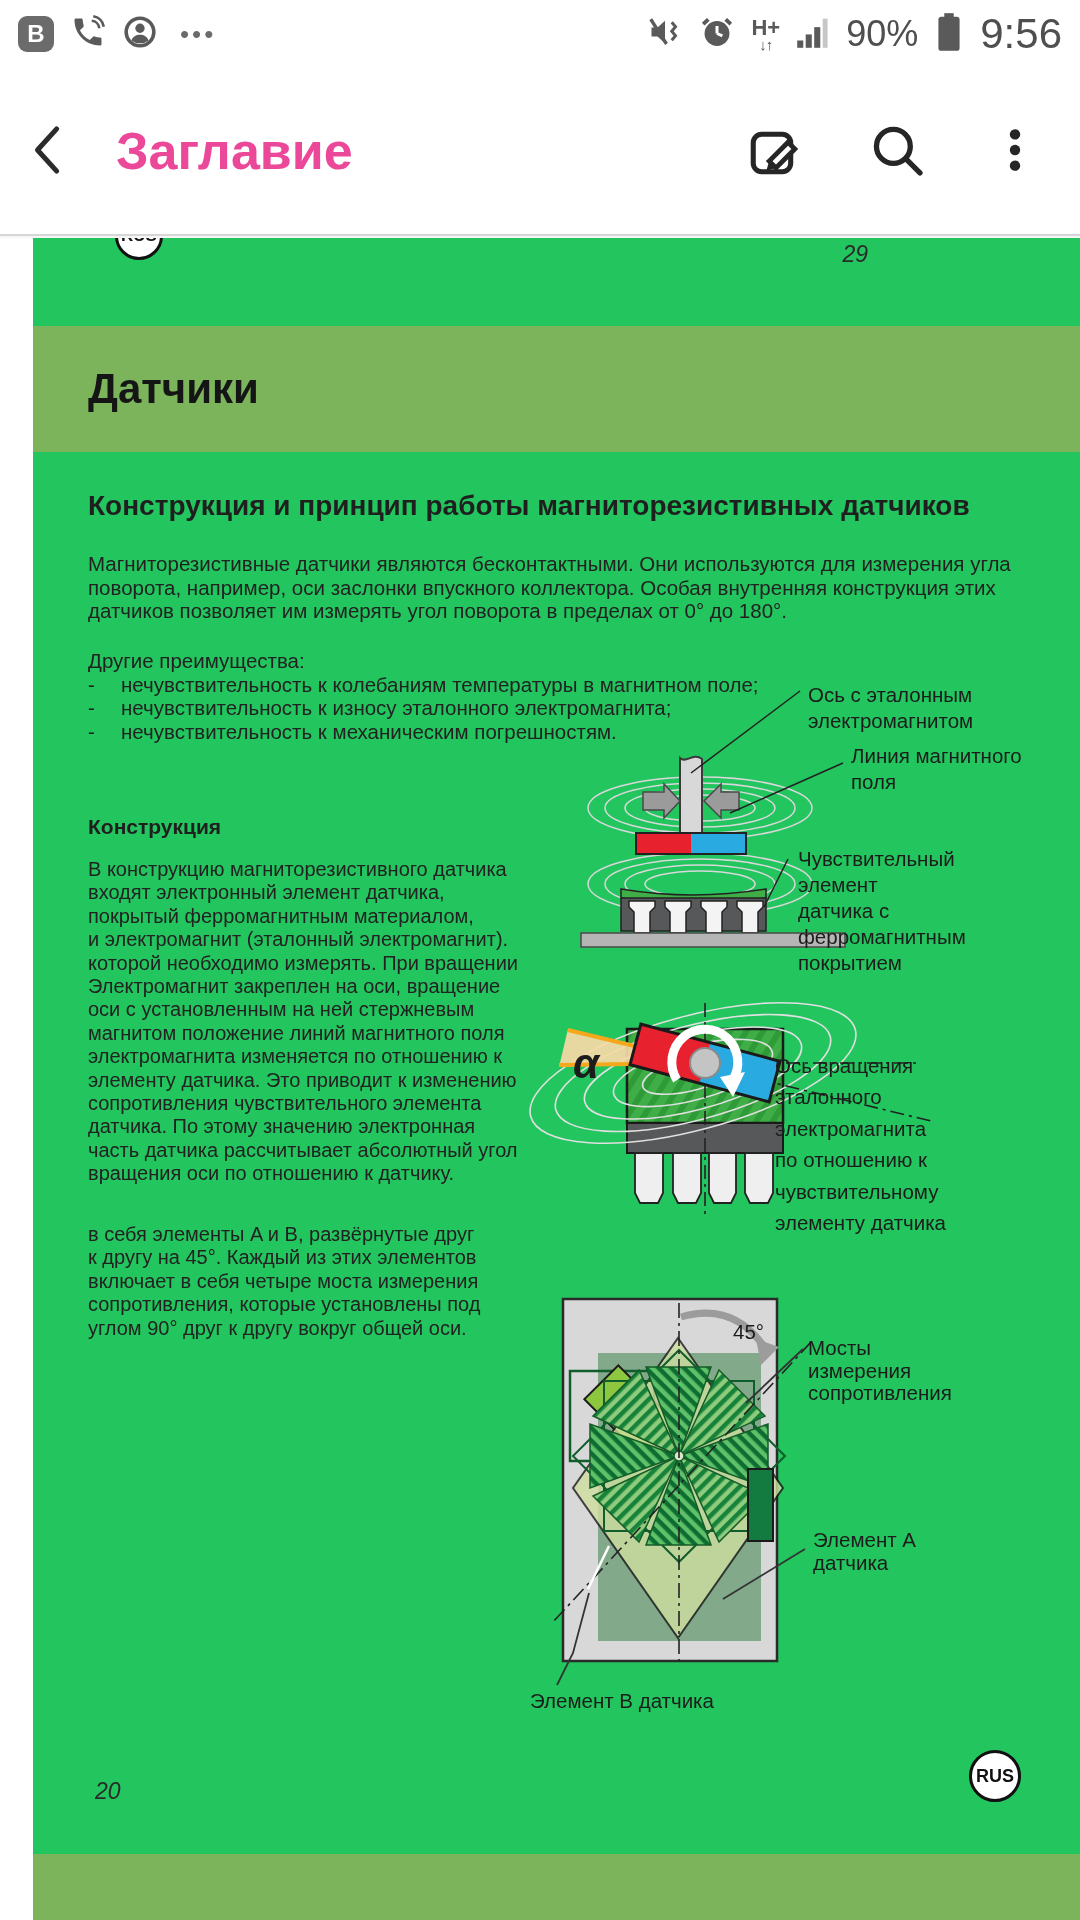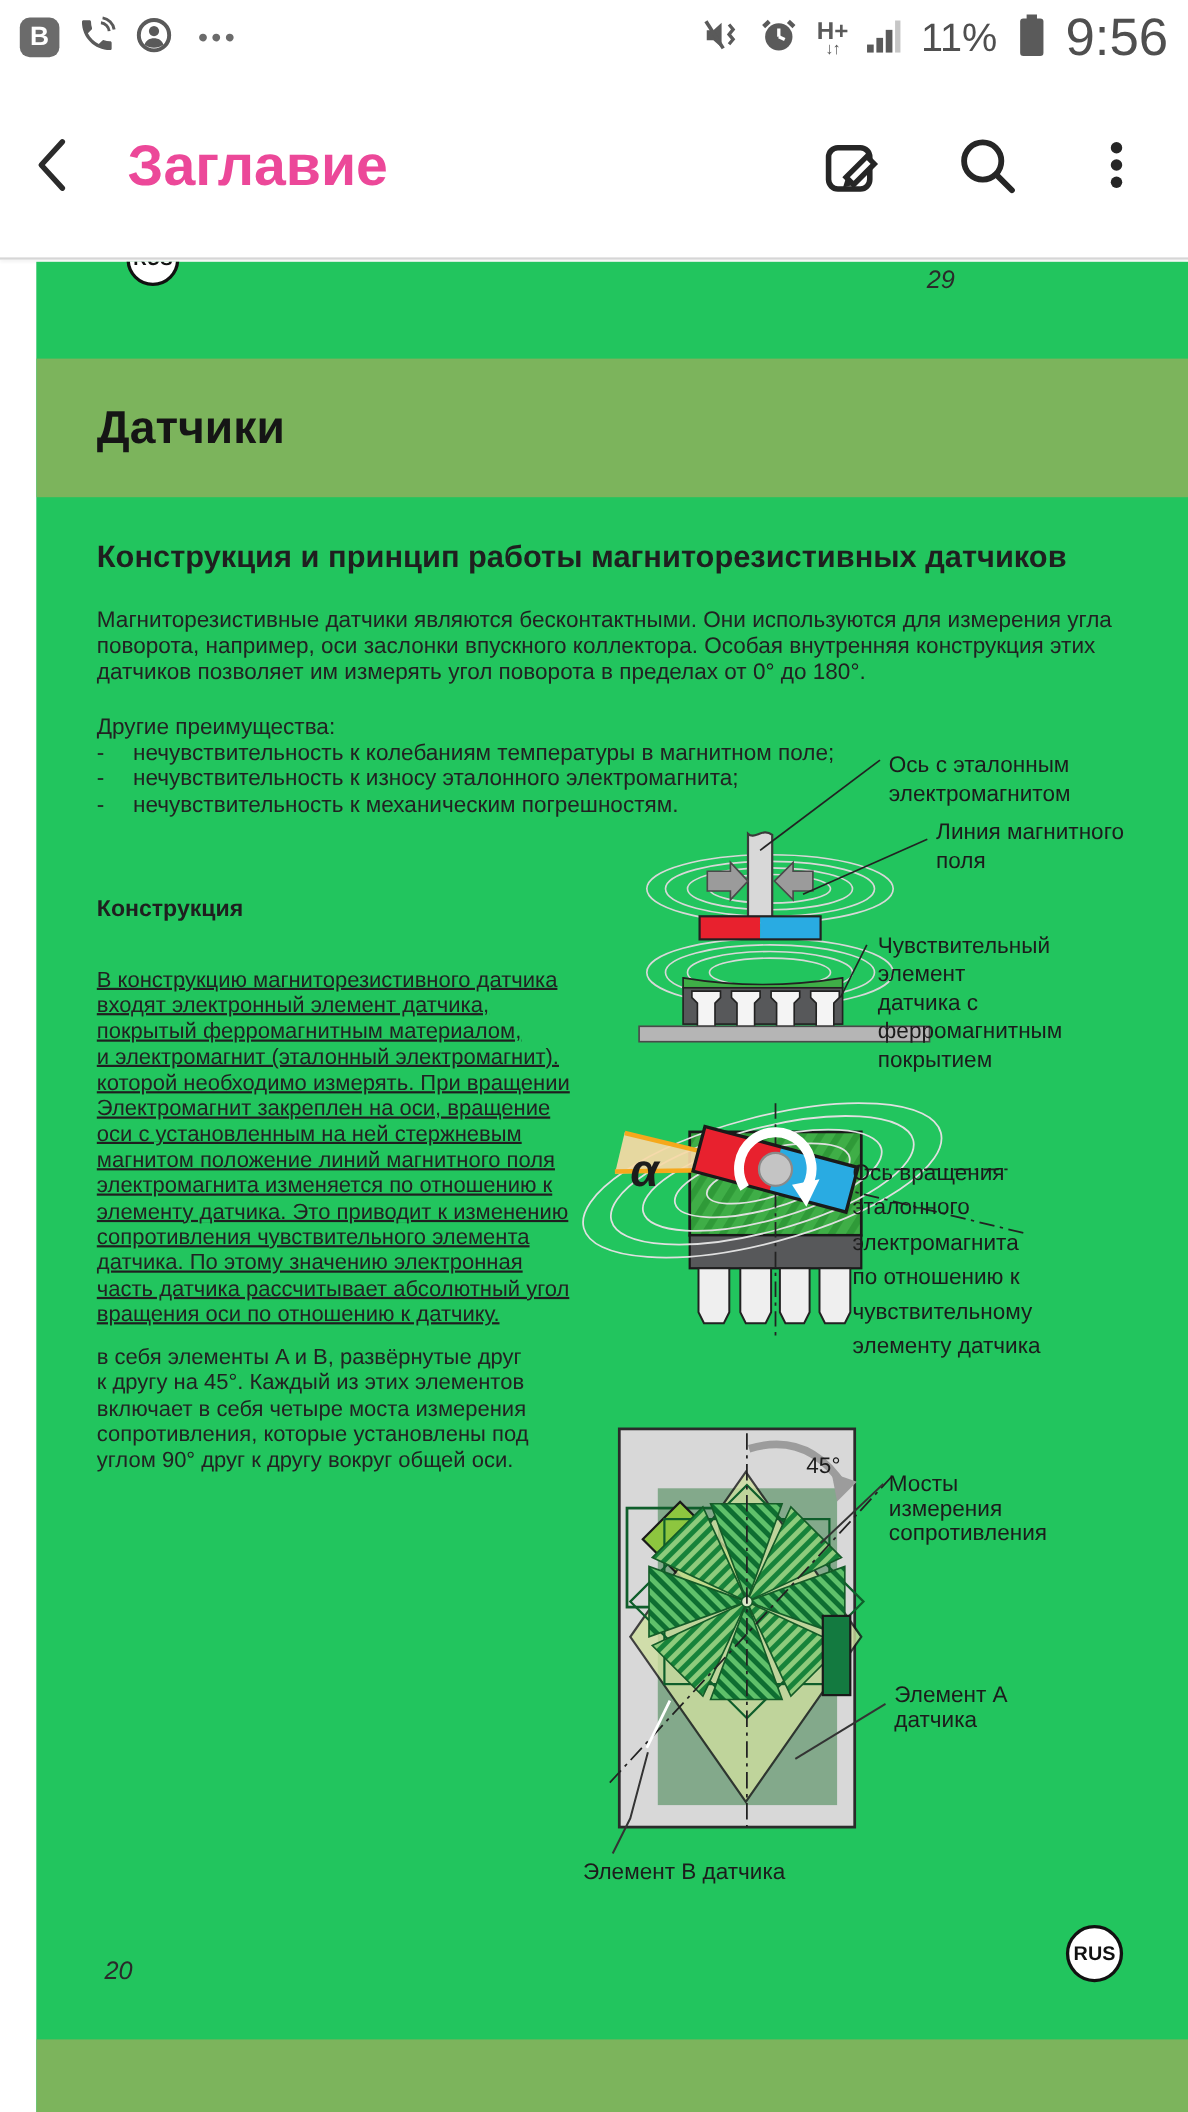--- a/index.html
+++ b/index.html
@@ -9,21 +9,21 @@
   .status-bar{position:absolute;top:0;left:0;width:1080px;height:68px;background:#fff;
               display:flex;align-items:center;justify-content:space-between;padding:0 18px;box-sizing:border-box;}
   .sb-left,.sb-right{display:flex;align-items:center;gap:16px;}
   .sb-badge{width:36px;height:36px;border-radius:9px;background:#6b6b6b;color:#fff;
             font-weight:bold;font-size:24px;display:flex;align-items:center;justify-content:center;}
   .sb-dots{color:#6b6b6b;font-size:26px;letter-spacing:3px;margin-left:6px;}
   .sb-net{display:flex;flex-direction:column;align-items:center;line-height:1;color:#5a5a5a;}
   .sb-net .h{font-size:22px;font-weight:bold;}
   .sb-net .a{font-size:15px;margin-top:-2px;letter-spacing:-1px;}
   .sb-text{font-size:36px;color:#4f4f4f;}
-  .sb-time{font-size:48px;color:#4f4f4f;}
+  .sb-time{font-size:42px;color:#4f4f4f;}
   
   .app-bar{position:absolute;top:68px;left:0;width:1080px;height:168px;background:#fff;
            border-bottom:2px solid #d6d6d6;box-shadow:0 2px 3px rgba(0,0,0,.05);
            display:flex;align-items:center;box-sizing:border-box;padding:0 26px;}
   .ab-title{font-size:52px;font-weight:600;color:#ec4899;margin-left:44px;flex:1;}
   .ab-icons{display:flex;align-items:center;gap:64px;margin-right:14px;}
   .icon-btn{background:none;border:none;padding:0;cursor:pointer;display:flex;}
   
   .doc{position:absolute;top:238px;left:0;width:1080px;height:1682px;background:#22c55e;overflow:hidden;margin-left:33px;}
   .rus-badge{position:absolute;border:3px solid #111;border-radius:50%;
@@ -38,21 +38,21 @@
           background:var(--banner-green,#7cb45c);display:flex;align-items:center;}
   .banner-title{font-size:42px;font-weight:bold;color:#151515;margin-left:55px;}
   .section-heading{position:absolute;left:55px;top:252px;font-size:28px;font-weight:bold;white-space:nowrap;}
   .intro{position:absolute;left:55px;top:314px;}
   .intro-line,.adv-line{font-size:20.5px;line-height:23.6px;white-space:nowrap;color:#222;}
   .advantages{position:absolute;left:55px;top:411px;}
   .adv-row{display:flex;}
   .adv-marker{width:33px;flex:none;}
   .construction-heading{position:absolute;left:55px;top:577px;font-size:21px;font-weight:bold;}
   .colpar{position:absolute;left:55px;width:460px;}
-  .p1{top:642px;text-decoration:underline;} .p2{top:985px;}
+  .p1{top:620px;} .p2{top:985px;}
   .col-line{font-size:20px;line-height:23.4px;white-space:nowrap;color:#222;}
   .dsvg{position:absolute;}
   svg text{font-family:"Liberation Sans",sans-serif;fill:#1c1c1c;}
   .lbl{font-size:20.5px;}
   .bottom-bar{position:absolute;left:0;top:1616px;width:1080px;height:66px;background:var(--banner-green,#7cb45c);}
 </style>
 </head>
 <body>
 
 <div class="screen">
@@ -97,21 +97,21 @@
         <span class="a">↓↑</span>
       </span>
       <span>
         <svg width="34" height="34" viewBox="0 0 28 28">
           <rect x="1" y="21" width="5" height="6" fill="#5a5a5a"></rect>
           <rect x="8" y="16" width="5" height="11" fill="#5a5a5a"></rect>
           <rect x="15" y="10" width="5" height="17" fill="#5a5a5a"></rect>
           <rect x="22" y="3" width="4" height="24" fill="#c6c6c6"></rect>
         </svg>
       </span>
-      <span class="sb-text">11%</span>
+      <span class="sb-text">90%</span>
       <span>
         <svg width="30" height="40" viewBox="0 0 24 34">
           <rect x="8" y="1" width="8" height="4" fill="#5a5a5a"></rect>
           <rect x="3" y="4" width="18" height="29" rx="2.5" fill="#5a5a5a"></rect>
         </svg>
       </span>
       <span class="sb-time">9:56</span>
     </div>
   </div>
 

